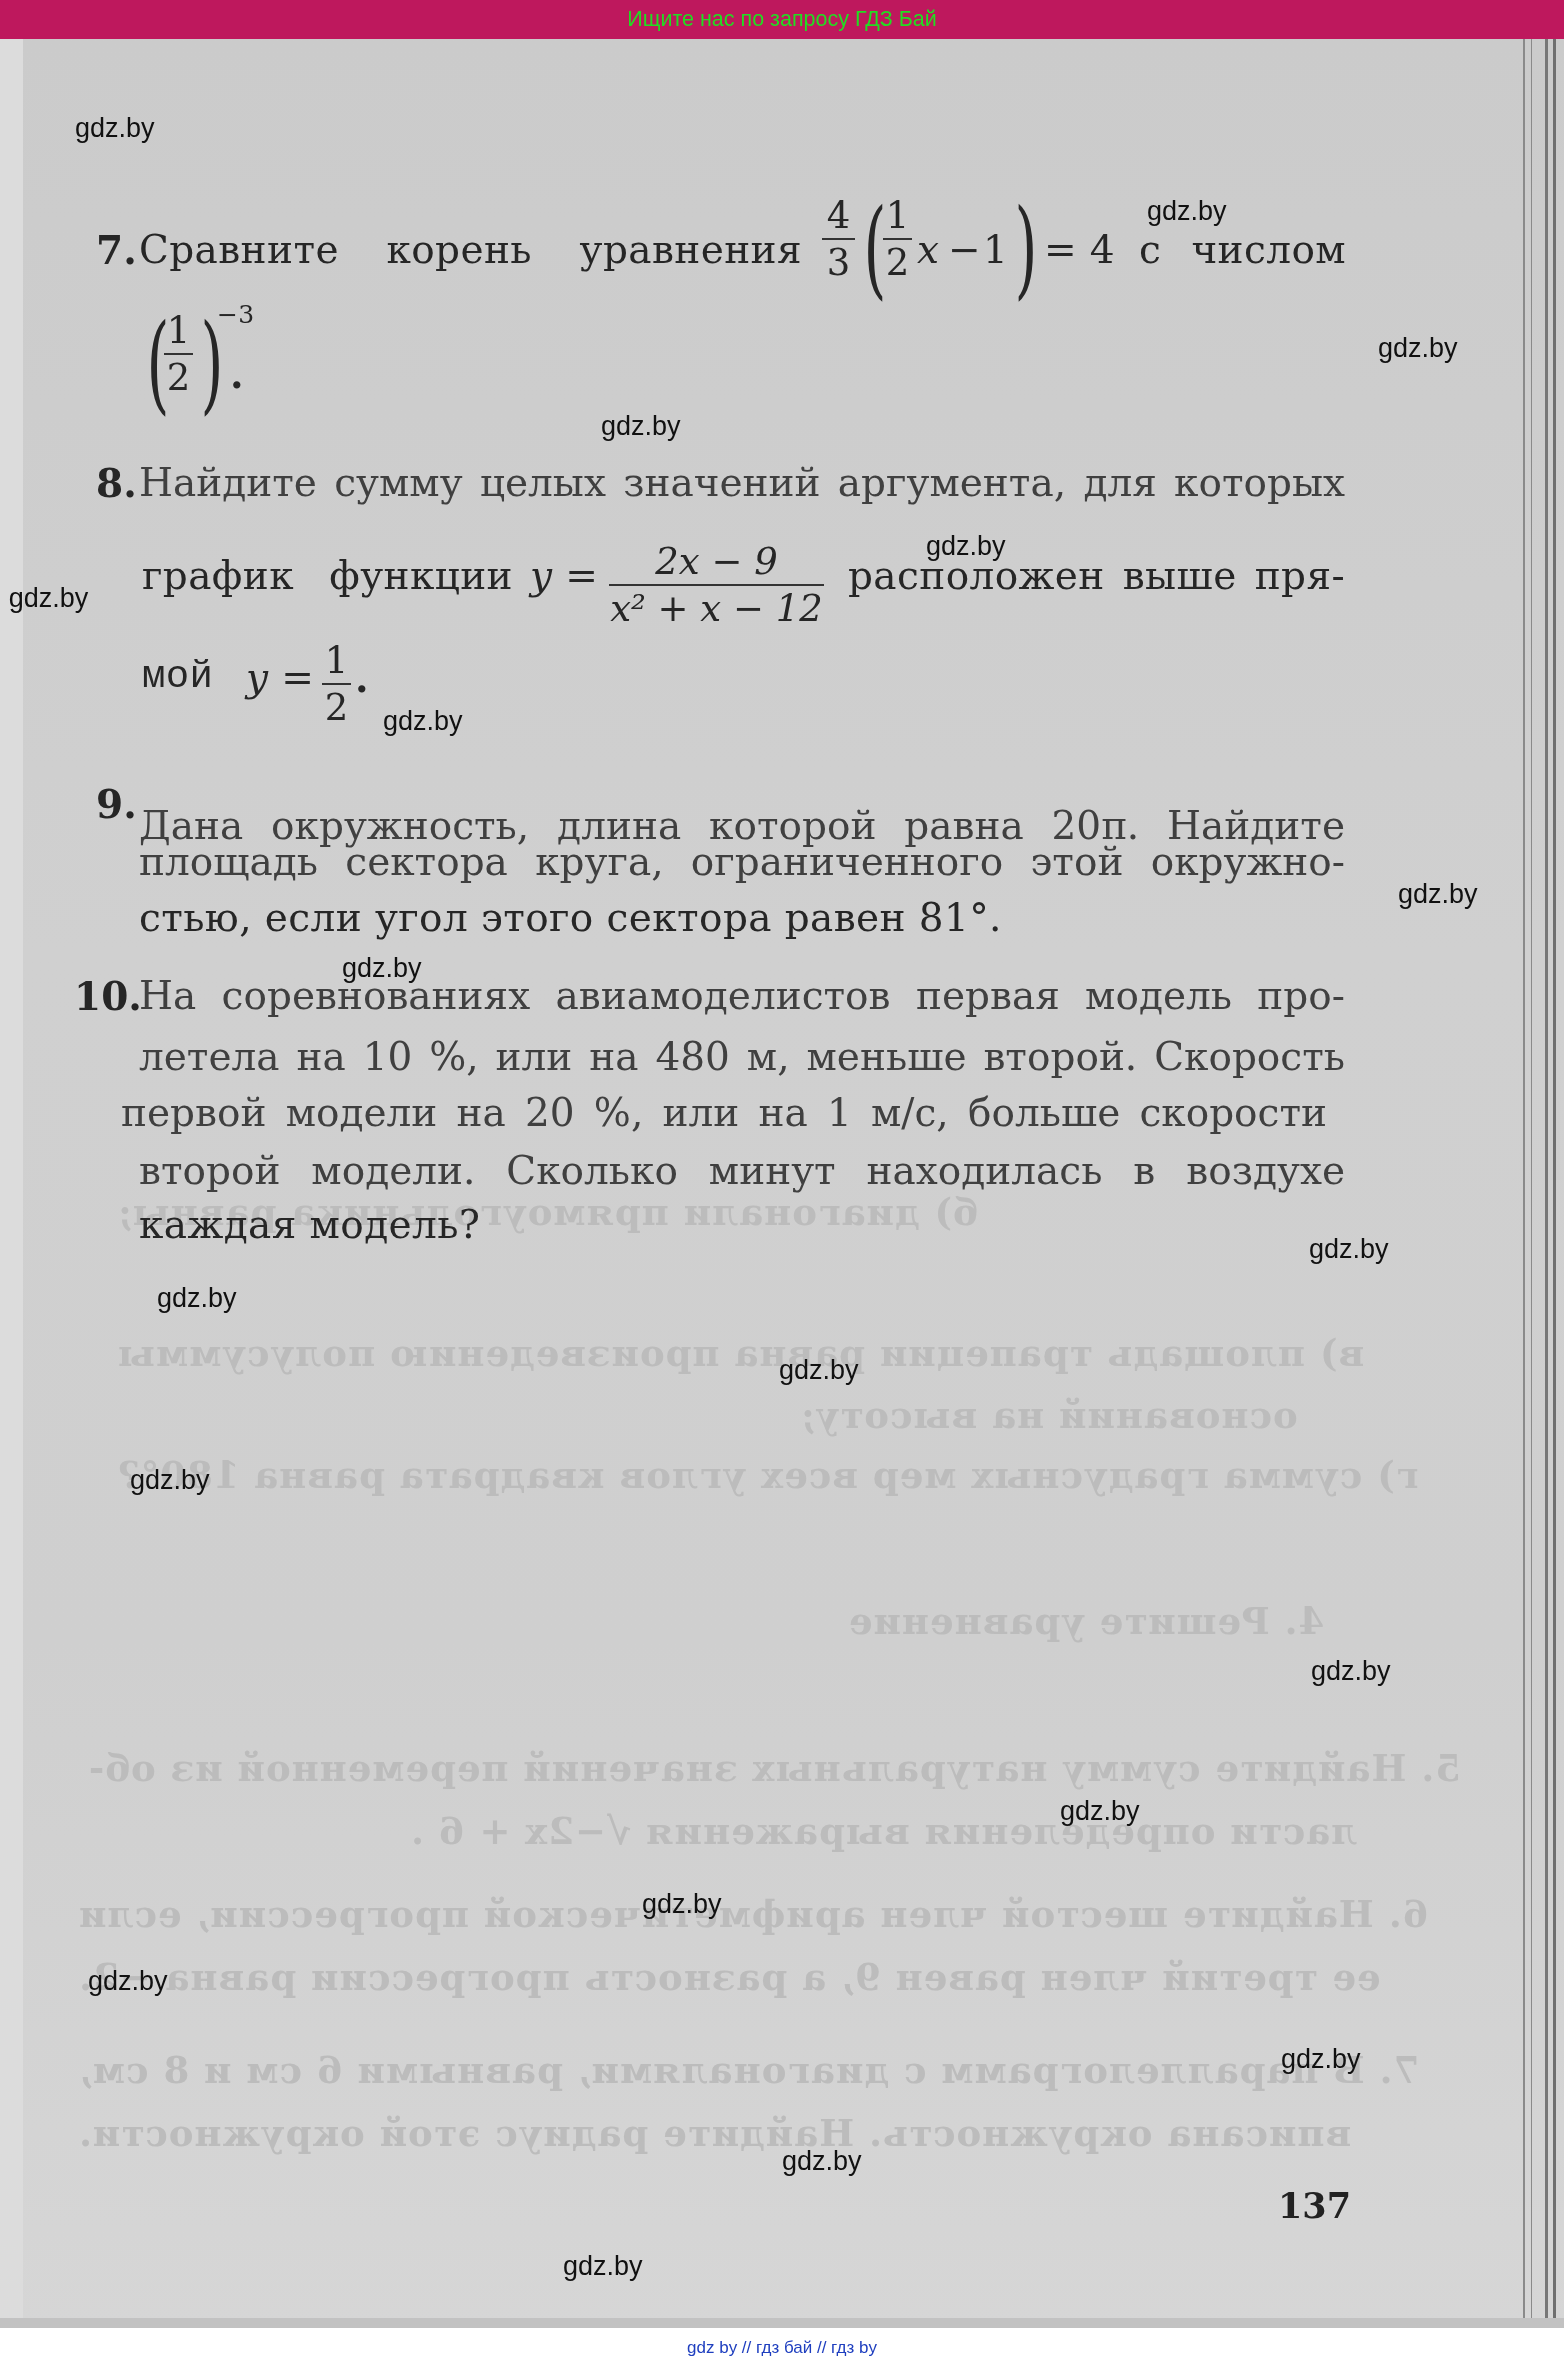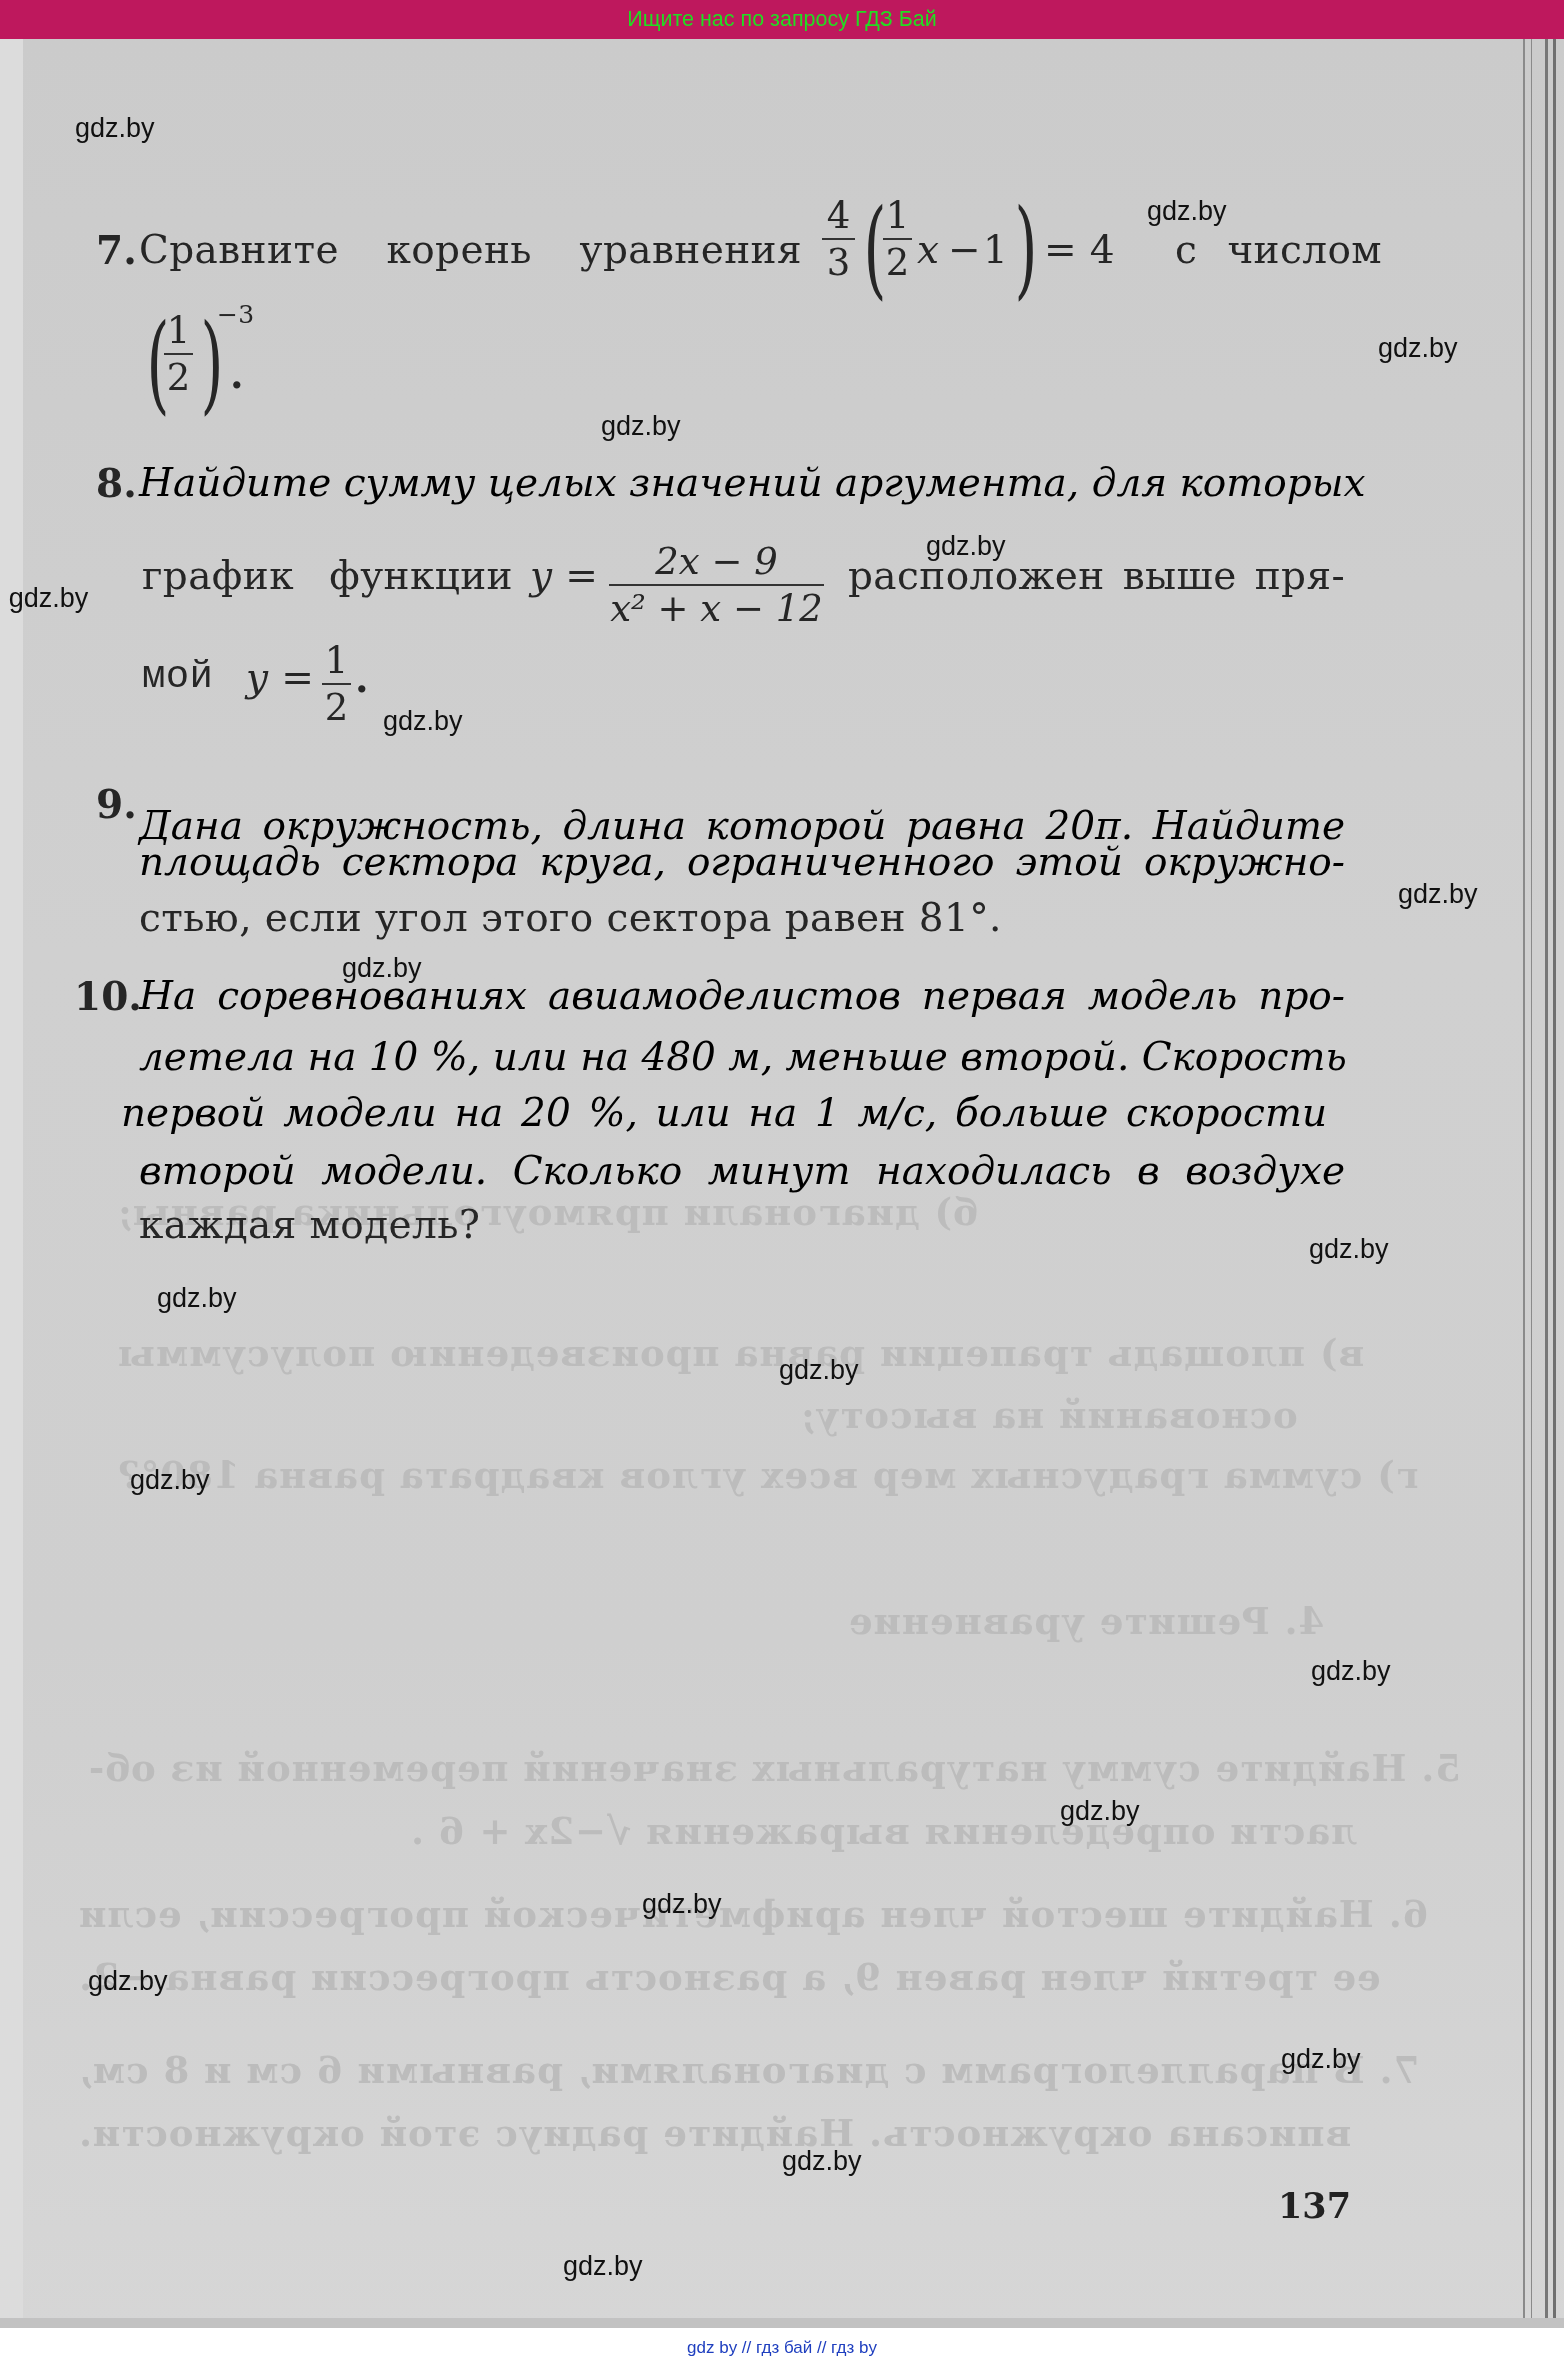--- a/index.html
+++ b/index.html
@@ -8,21 +8,21 @@
   .topbar span { font-family:"Liberation Sans", sans-serif; font-size:21.5px; line-height:39px; color:#22dd22; }
   .page { position:absolute; left:0; top:39px; width:1564px; height:2289px; background:#cecece; overflow:hidden; }
   .gutter { position:absolute; left:0; top:0; width:23.4px; height:100%; background:#dcdcdc; }
   .page-shade { position:absolute; left:23.4px; top:0; right:0; height:100%;
      background: linear-gradient(180deg, #cbcbcb 0%, #d0d0d0 40%, #cfcfcf 70%, #d6d6d6 100%); }
   .edge { position:absolute; top:0; height:100%; width:2px; background:#8a8a8a; }
   .bottom-strip { position:absolute; left:0; bottom:0; width:100%; height:9.8px; background:#c2c2c2; }
   .ghost { position:absolute; color:#bcbcbc; font-weight:bold; font-size:37px; white-space:nowrap; transform:scaleX(-1); letter-spacing:1px; }
   .t { position:absolute; color:#262626; font-size:39px; white-space:nowrap; letter-spacing:0.4px; }
   .num { position:absolute; color:#262626; font-size:39px; font-weight:bold; white-space:nowrap; }
-  .line { position:absolute; color:#000000; font-size:39px; white-space:nowrap; text-align:justify; text-align-last:justify;font-style:italic; }
+  .line { position:absolute; color:#404040; font-size:39px; white-space:nowrap; text-align:justify; text-align-last:justify; }
   .frac { position:absolute; display:flex; flex-direction:column; align-items:center; color:#262626; font-size:37px; line-height:1; }
   .frac .bar { height:2px; background:#333; align-self:stretch; margin:3.9px 0; }
   .paren { position:absolute; color:#262626; font-weight:normal; font-family:"DejaVu Serif", serif; }
   .ital { font-style:italic; }
   .wm { position:absolute; font-family:"Liberation Sans", sans-serif; font-size:27px; color:#111; line-height:1; }
   .pagenum { position:absolute; left:1278px; top:2146px; font-size:35px; font-weight:bold; color:#222; }
   .footer { position:absolute; left:0; top:2328px; width:1564px; height:39px; background:#ffffff; text-align:center; }
   .footer span { font-family:"Liberation Sans", sans-serif; font-size:17px; line-height:39px; color:#1f3fbf; }
 </style>
 </head>
@@ -65,21 +65,21 @@
     <div class="frac" style="left:883px;top:158px;width:29px;">
       <span>1</span>
       <span class="bar"></span>
       <span>2</span>
     </div>
     <div class="t ital" style="left:917px;top:188px;">x</div>
     <div class="t" style="left:948px;top:188px;">−</div>
     <div class="t" style="left:983px;top:188px;">1</div>
     <div class="paren" style="left:1005px;top:156px;font-size:107px;line-height:1;transform:scaleX(0.55);">)</div>
     <div class="t" style="left:1044px;top:188px;">= 4</div>
-    <div class="t" style="left:1139px;top:188px;width:207px;text-align:justify;text-align-last:justify;margin-left:36px;">с числом</div>
+    <div class="t" style="left:1139px;top:188px;width:207px;text-align:justify;text-align-last:justify;">с числом</div>
 
     <div class="paren" style="left:137px;top:271px;font-size:107px;line-height:1;transform:scaleX(0.55);">(</div>
     <div class="frac" style="left:164px;top:273px;width:29px;">
       <span>1</span>
       <span class="bar"></span>
       <span>2</span>
     </div>
     <div class="paren" style="left:191px;top:271px;font-size:107px;line-height:1;transform:scaleX(0.55);">)</div>
     <div class="t" style="left:217px;top:261px;font-size:25px;">−3</div>
     <div class="t" style="left:230px;top:312px;font-weight:bold;">.</div>

